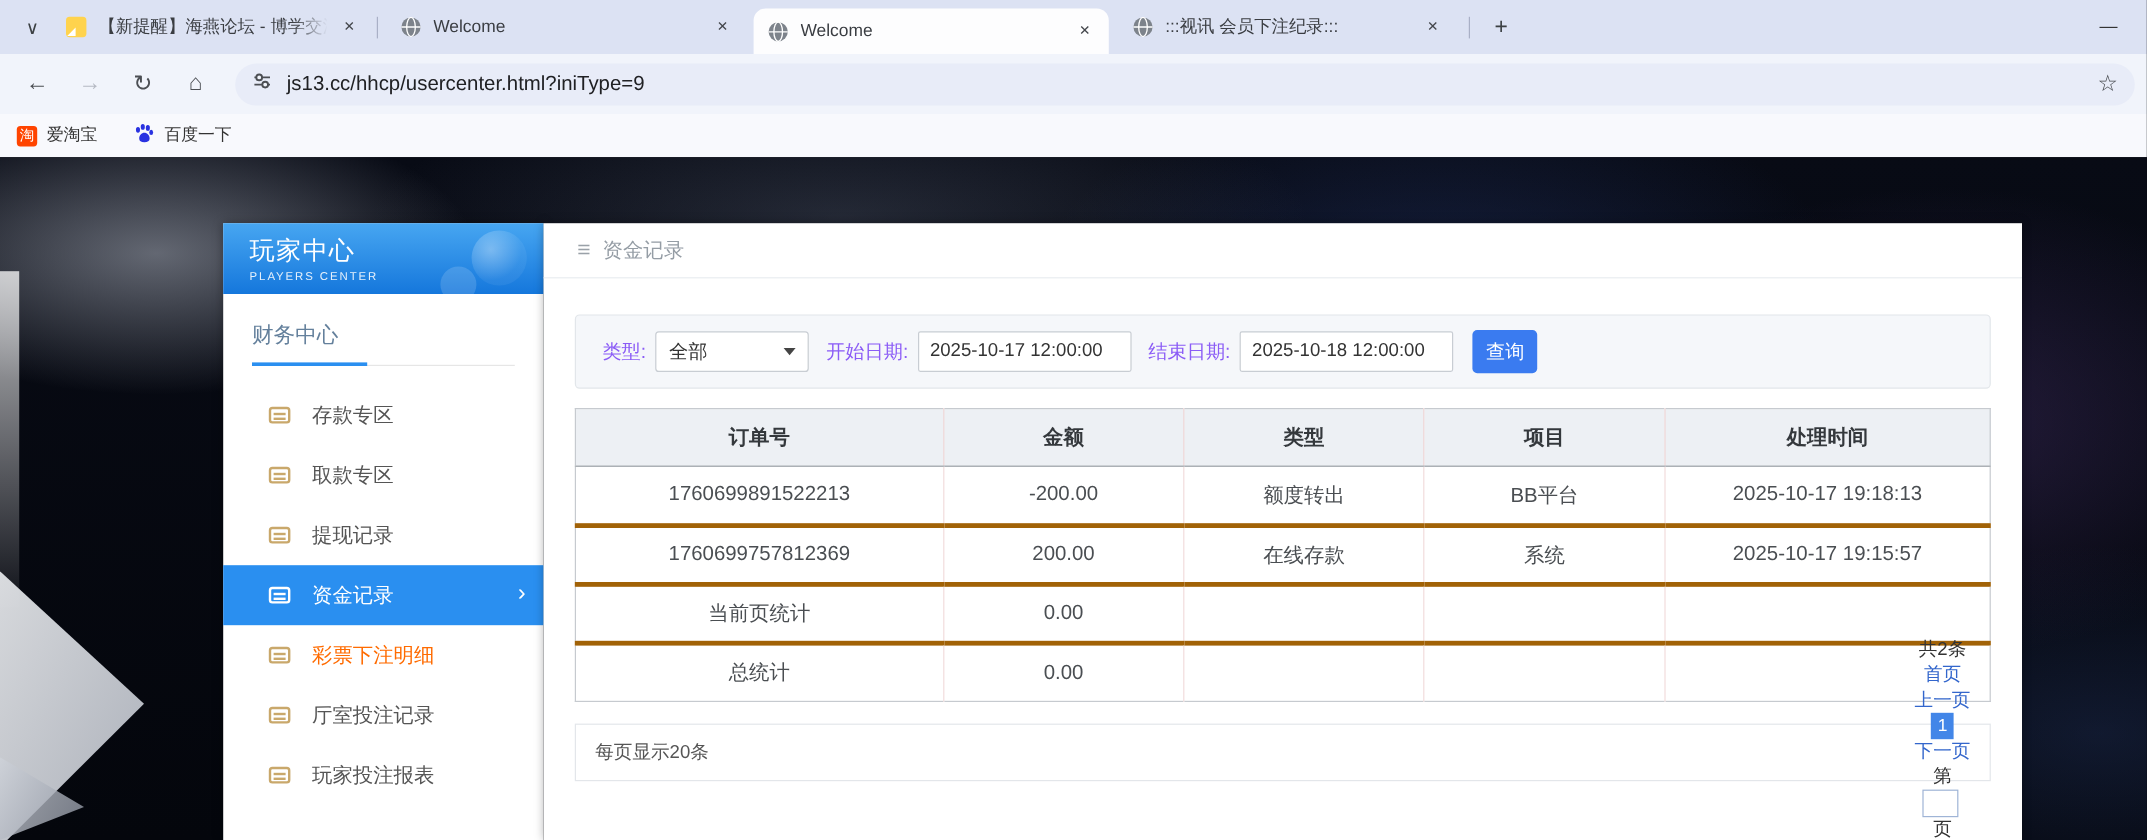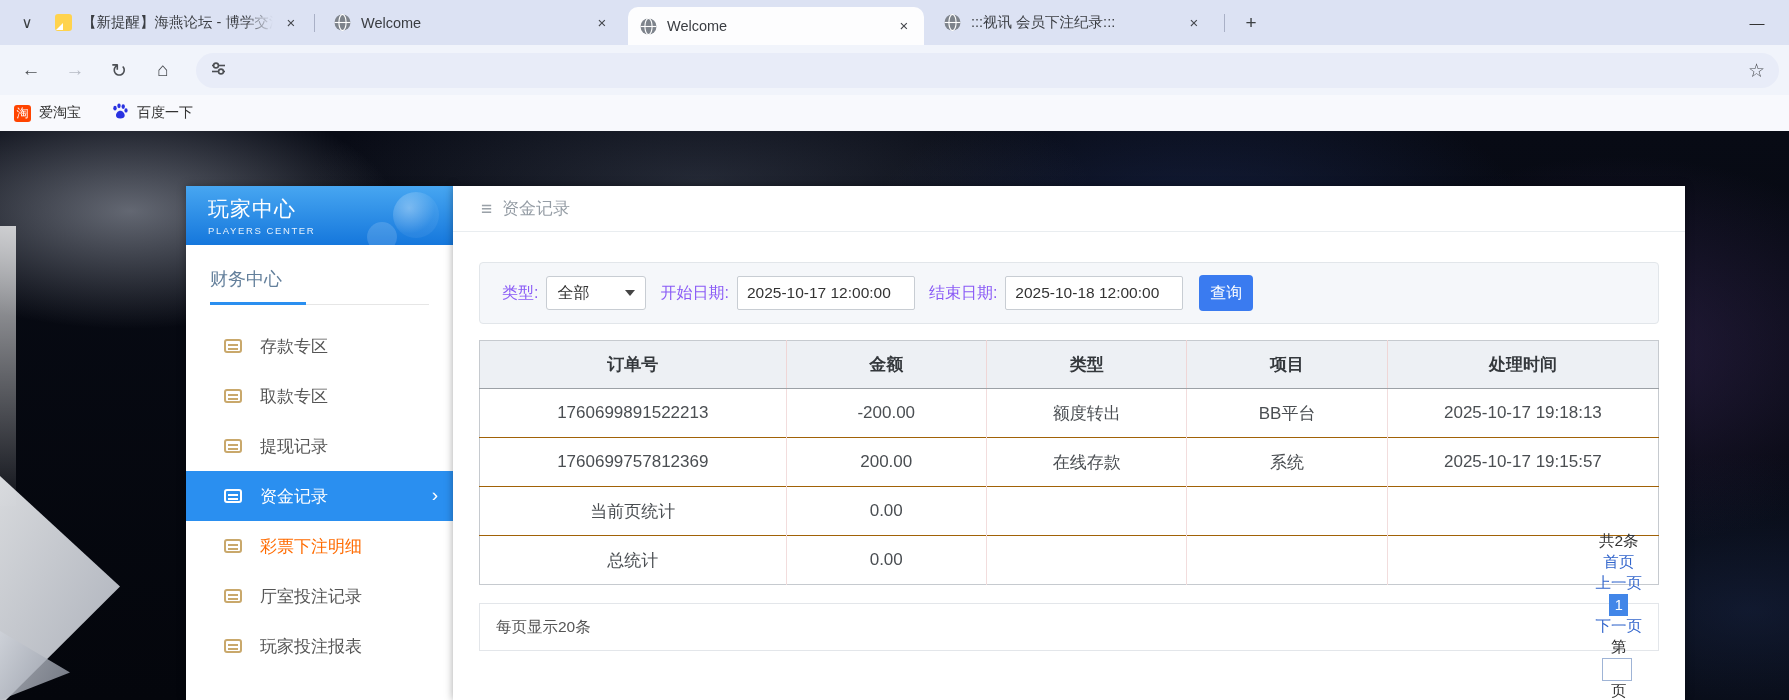--- a/index.html
+++ b/index.html
@@ -90,39 +90,39 @@
   
   .main { position:absolute; left:453px; top:186px; width:1232px; height:514px; background:#fff;
     box-shadow:0 0 8px rgba(0,0,0,0.35); }
   .main-title-row { height:46px; display:flex; align-items:center; padding-left:28px; border-bottom:1px solid #e9edf0; }
   .hamburger { font-size:19px; color:#9aa1a8; margin-right:10px; }
   .main-title { font-size:17px; color:#959da5; }
 
   .filter-panel { margin:30px 26px 0; height:62px; background:#f5f7fa; border:1px solid #e2e6ea;
     border-radius:4px; display:flex; align-items:center; padding:0 22px; }
   .f-label { font-size:16px; color:#8b5cf6; white-space:nowrap; }
-  .select-box { width:100px; height:34px; background:#fff; border:1px solid #c8cdd3; border-radius:3px;
+  .select-box { width:128px; height:34px; background:#fff; border:1px solid #c8cdd3; border-radius:3px;
     margin-left:8px; display:flex; align-items:center; justify-content:space-between; padding:0 10px;
     font-size:16px; color:#333; }
   .select-caret { width:0; height:0; border-left:5px solid transparent; border-right:5px solid transparent;
     border-top:6px solid #444; }
   .ml14 { margin-left:14px; }
   .date-input { width:178px; height:34px; border:1px solid #c8cdd3; border-radius:2px; margin-left:8px;
     padding:0 9px; font-size:15.5px; color:#333; background:#fff; font-family:inherit; }
   .search-btn { width:54px; height:36px; margin-left:16px; background:#3a7bf0; border:none; border-radius:4px;
     color:#fff; font-size:16px; font-family:inherit; cursor:pointer; }
 
   .table-wrap { margin:16px 26px 0; }
   table { width:100%; border-collapse:collapse; table-layout:fixed; border:1px solid #c6cacf; }
   col.c1{width:26%} col.c2{width:17%} col.c3{width:17%} col.c4{width:17%} col.c5{width:23%}
   th { height:48px; background:#edf0f4; font-size:17px; font-weight:bold; color:#34383c;
     border-bottom:1px solid #9ca1a6; border-left:1px solid #efd6d6; text-align:center; }
   th:first-child { border-left:none; }
   td { height:49px; font-size:17px; color:#4a4e52; text-align:center;
-    border-top:1px solid #a16207; border-left:1px solid #f2dddd; }
+    border-top:4px solid #a16207; border-left:1px solid #f2dddd; }
   td:first-child { border-left:none; }
   tbody tr:first-child td { border-top:none; }
 
   .pagination { margin:18px 26px 0; height:48px; border:1px solid #e3e6ea; background:#fff;
     display:flex; align-items:center; justify-content:space-between; padding:0 16px; }
   .pg-left { font-size:15.5px; color:#555;text-align:right; }
   .pg-right { display:flex; align-items:center;flex-direction:column; }
   .pg-right > * { margin-left:12px; }
   .pg-total { font-size:15.5px; color:#333; }
   .pg-link { font-size:15.5px; color:#3366cc; cursor:pointer; }
@@ -192,20 +192,21 @@
   <div class="nav-ico">⌂</div>
   <div class="omnibox">
     <span>
       <svg width="17" height="17" viewBox="0 0 17 17">
           <line x1="2" y1="5.5" x2="15" y2="5.5" stroke="#4c4f54" stroke-width="1.6"></line>
           <circle cx="6" cy="5.5" r="2.4" fill="#f1f4fb" stroke="#4c4f54" stroke-width="1.6"></circle>
           <line x1="2" y1="11.5" x2="15" y2="11.5" stroke="#4c4f54" stroke-width="1.6"></line>
           <circle cx="11" cy="11.5" r="2.4" fill="#f1f4fb" stroke="#4c4f54" stroke-width="1.6"></circle>
         </svg>
     </span>
+    <span class="url-text">js13.cc/hhcp/usercenter.html?iniType=9</span>
     <span class="omni-spacer"></span>
     <span class="star">☆</span>
   </div>
 </div>
 
 <div class="bookmarks">
   <div class="bm">
     <span class="tb-ico">淘</span>
     <span class="bm-label">爱淘宝</span>
   </div>

